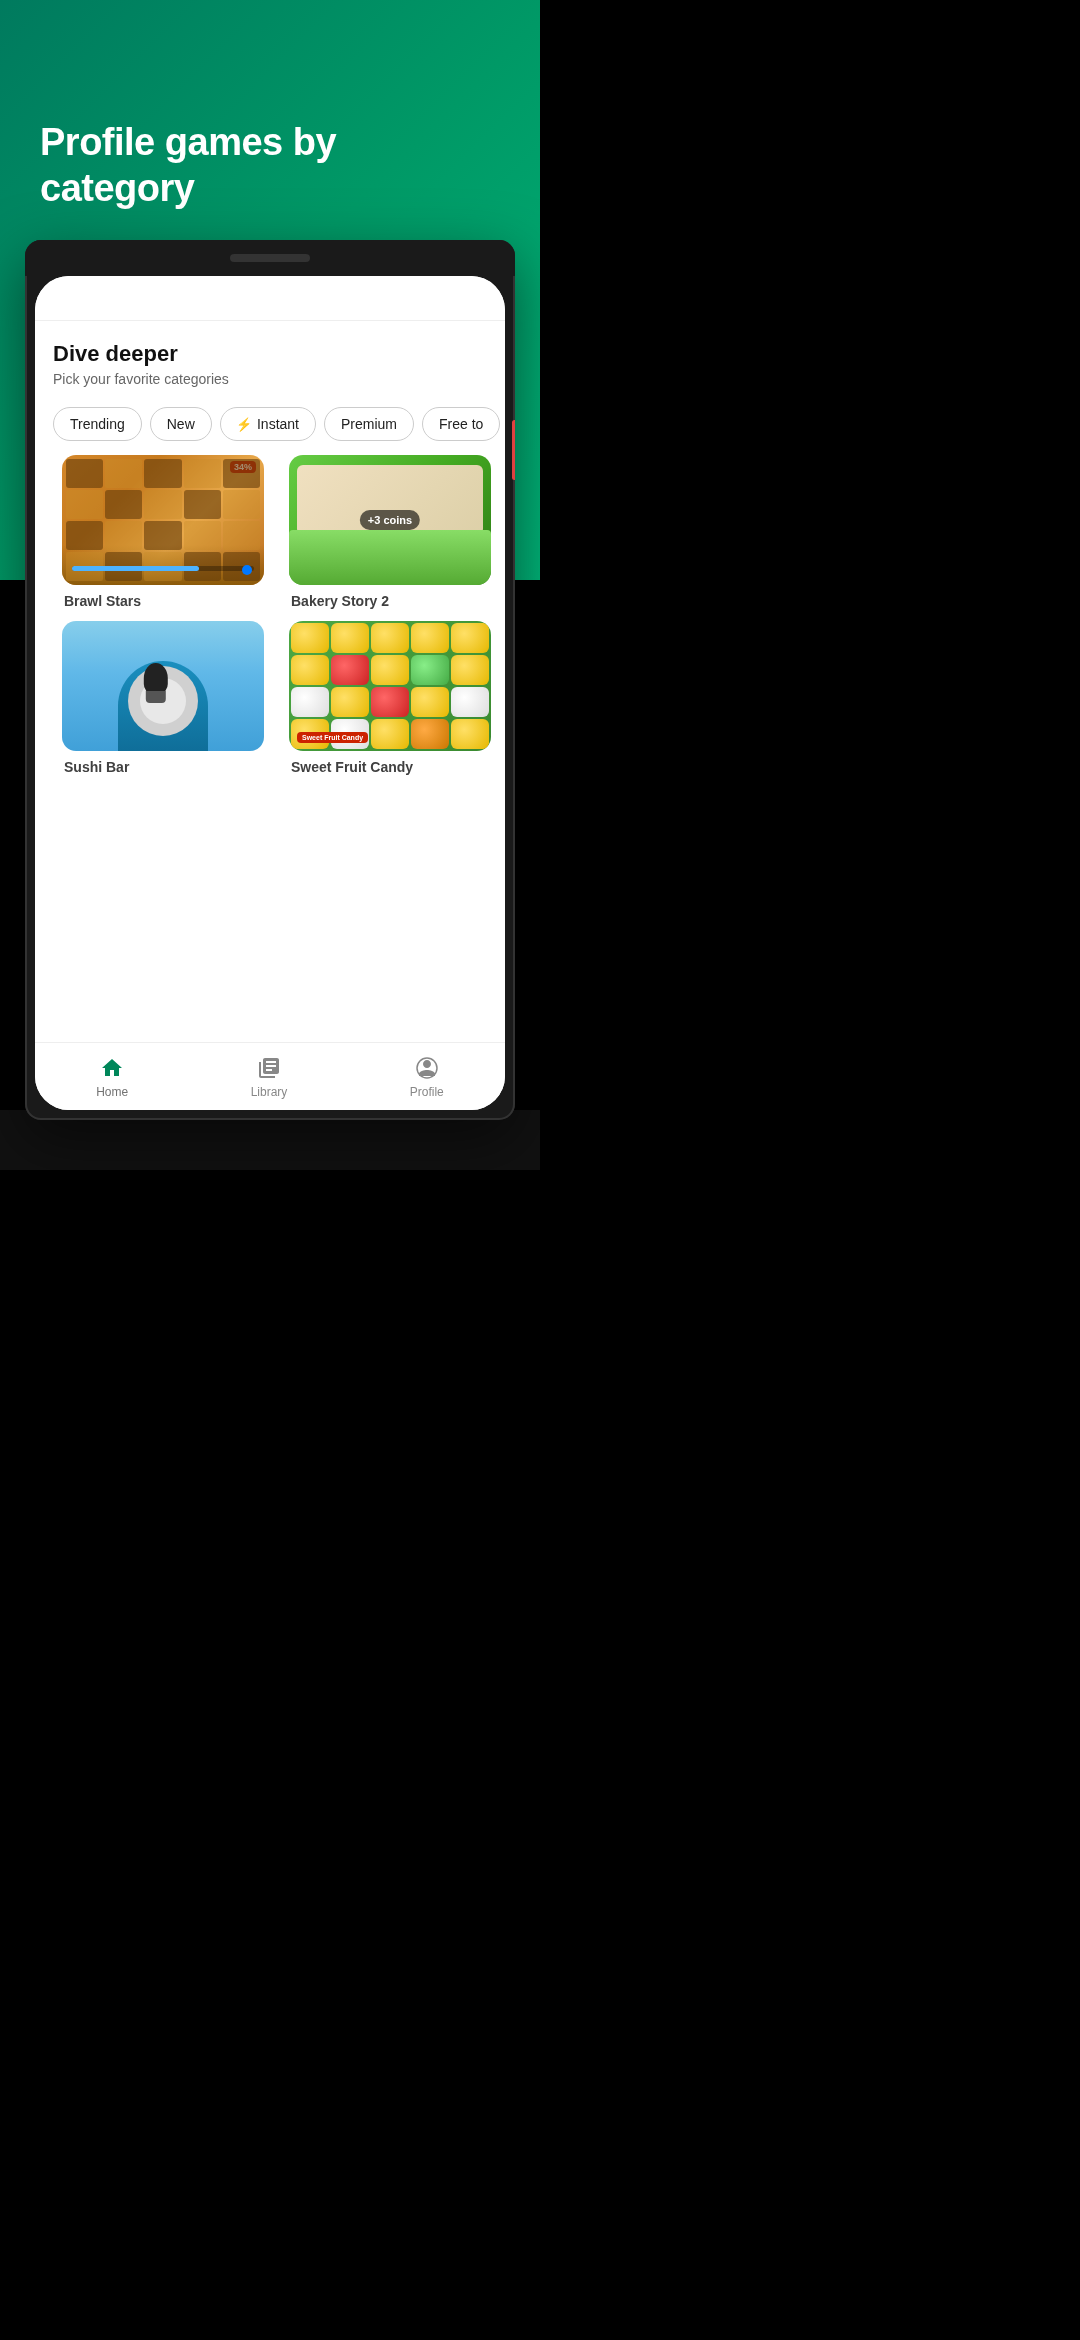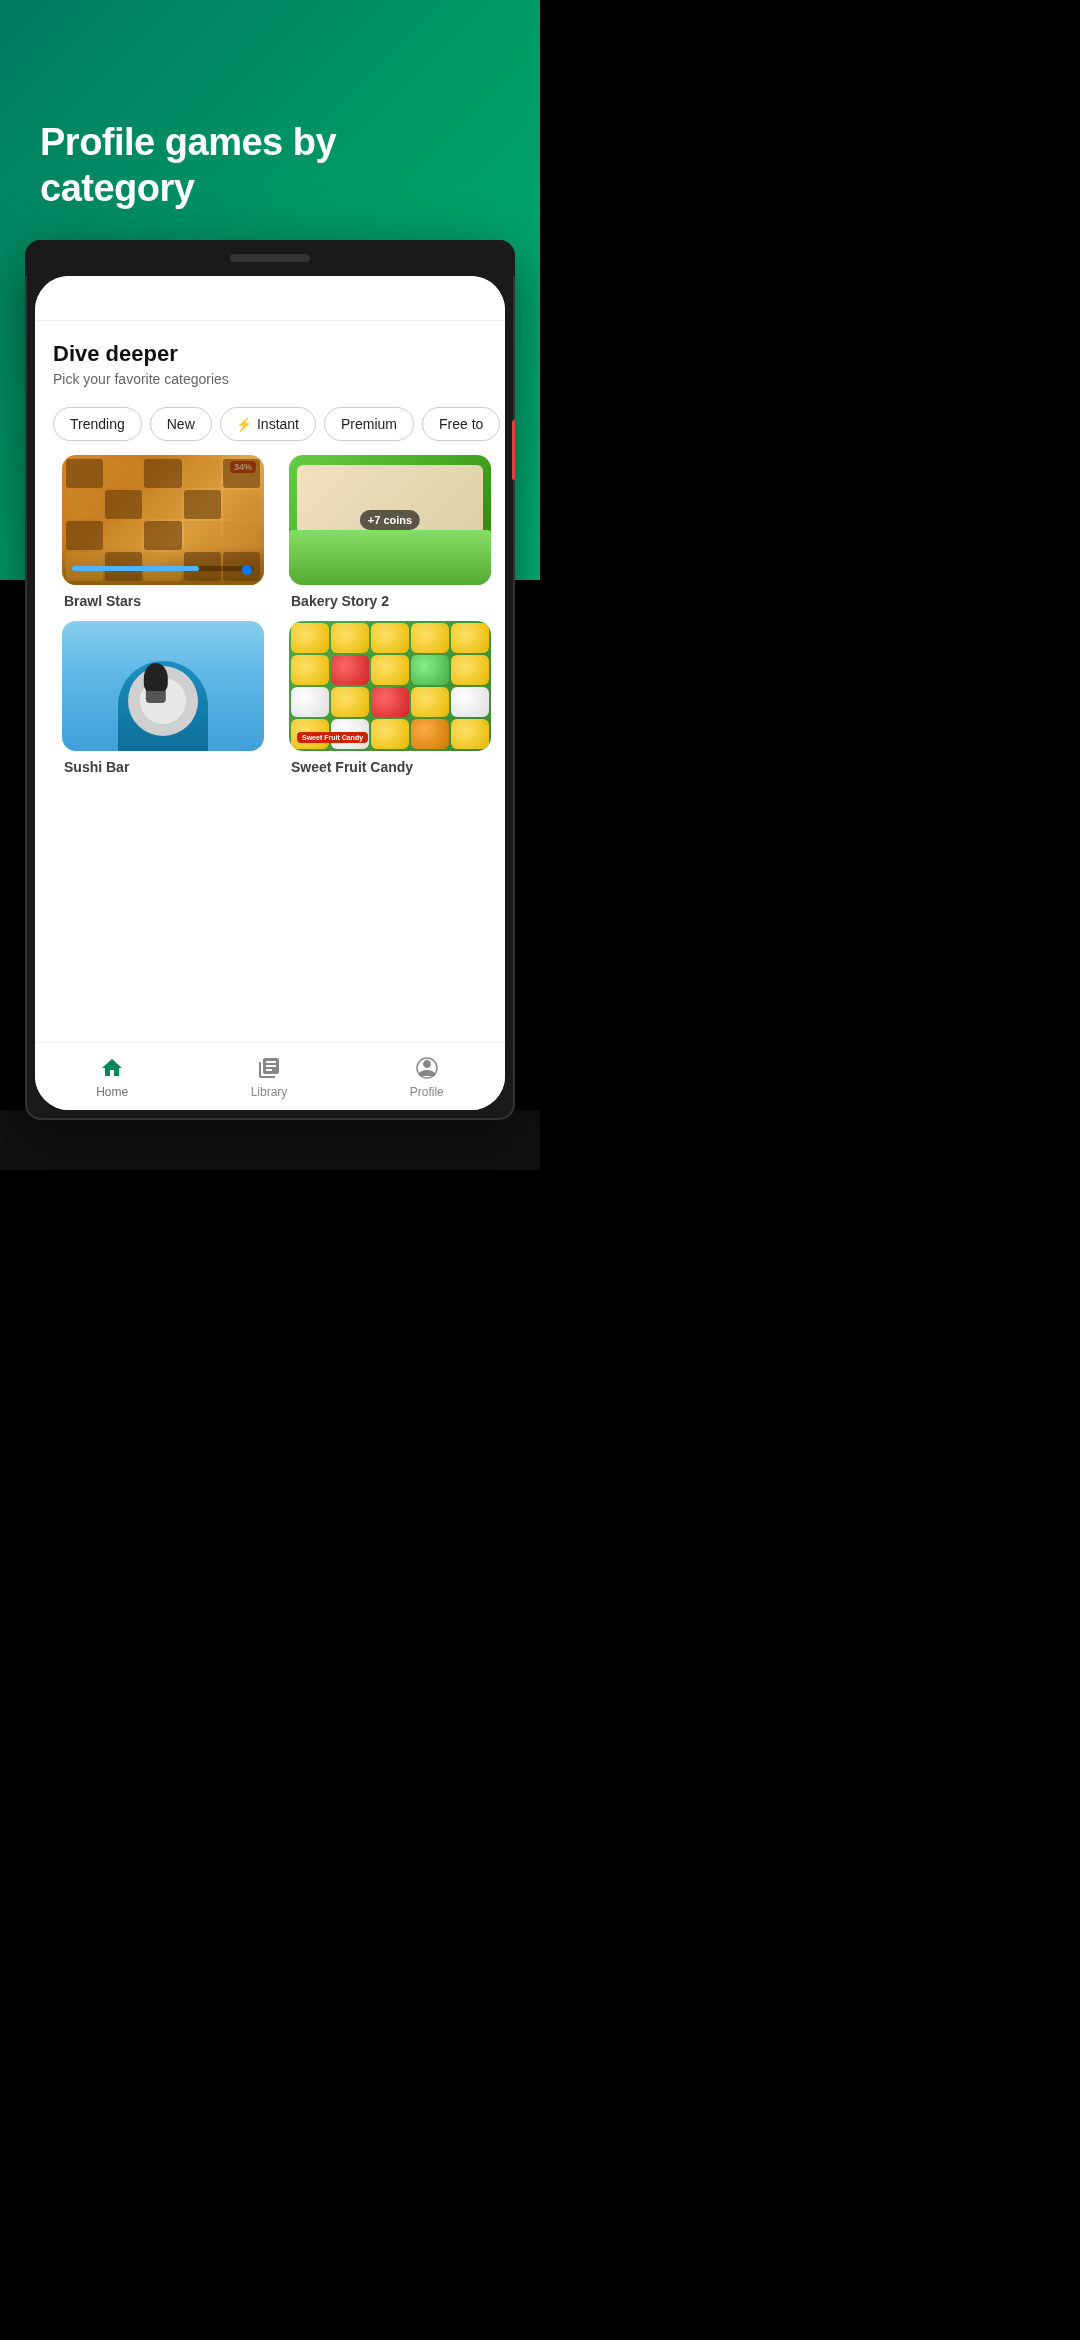--- a/index.html
+++ b/index.html
@@ -489,21 +489,21 @@
             </div>
             <div class="brawl-dot"></div>
           </div>
           <div class="game-name">Brawl Stars</div>
         </div>
 
         <div class="game-card">
           <div class="game-thumb thumb-bakery">
             <div class="bakery-building"></div>
             <div class="bakery-floor"></div>
-            <div class="bakery-coin-badge">+7 coins</div>
+            <div class="bakery-coin-badge">+3 coins</div>
           </div>
           <div class="game-name">Bakery Story 2</div>
         </div>
 
         <div class="game-card">
           <div class="game-thumb thumb-sushi">
             <div class="sushi-pool"></div>
             <div class="sushi-track">
               <div class="sushi-track-inner"></div>
             </div>

